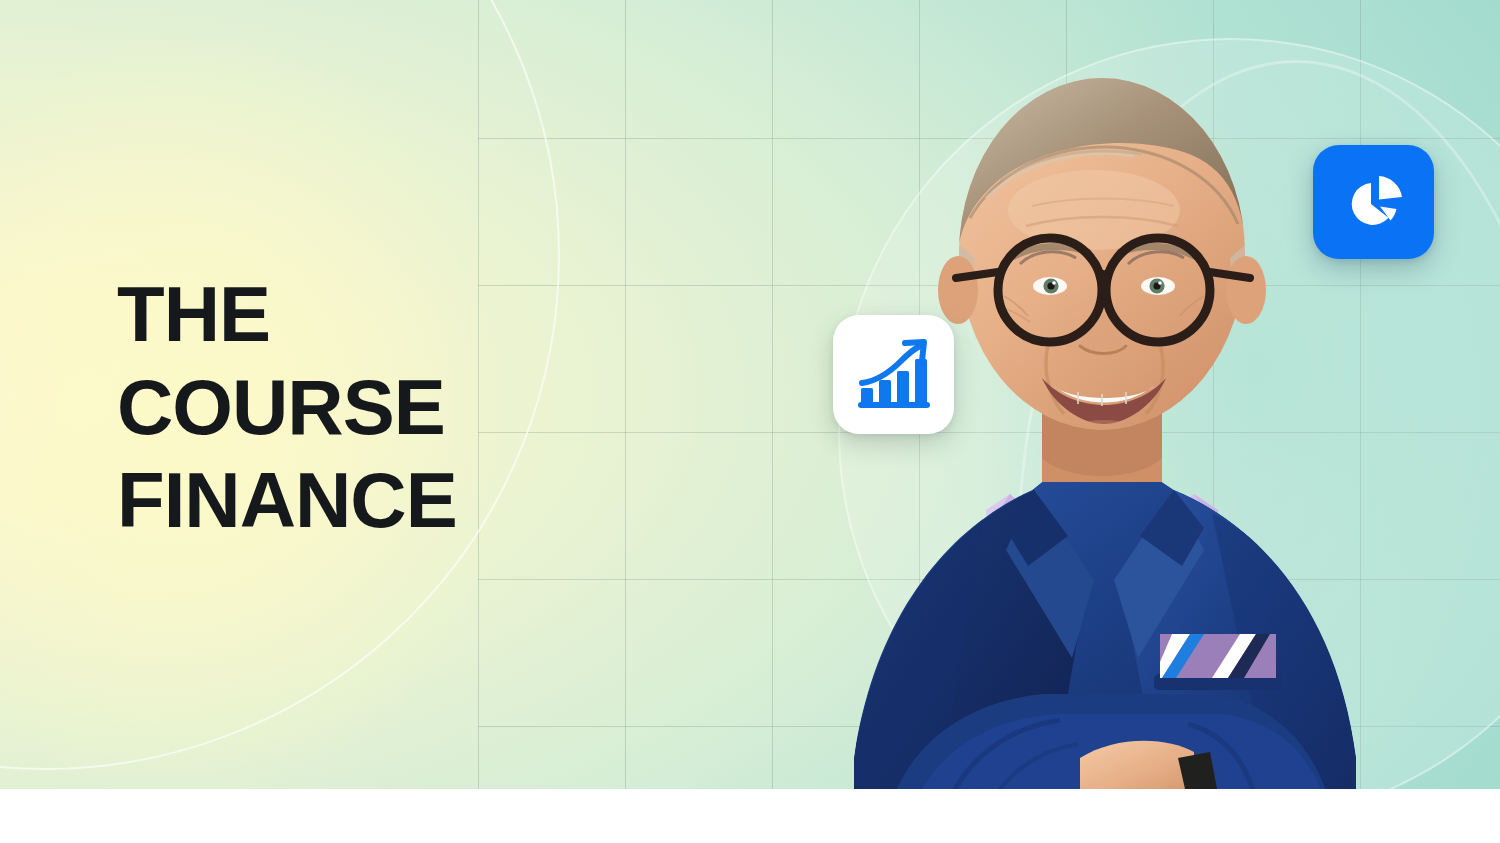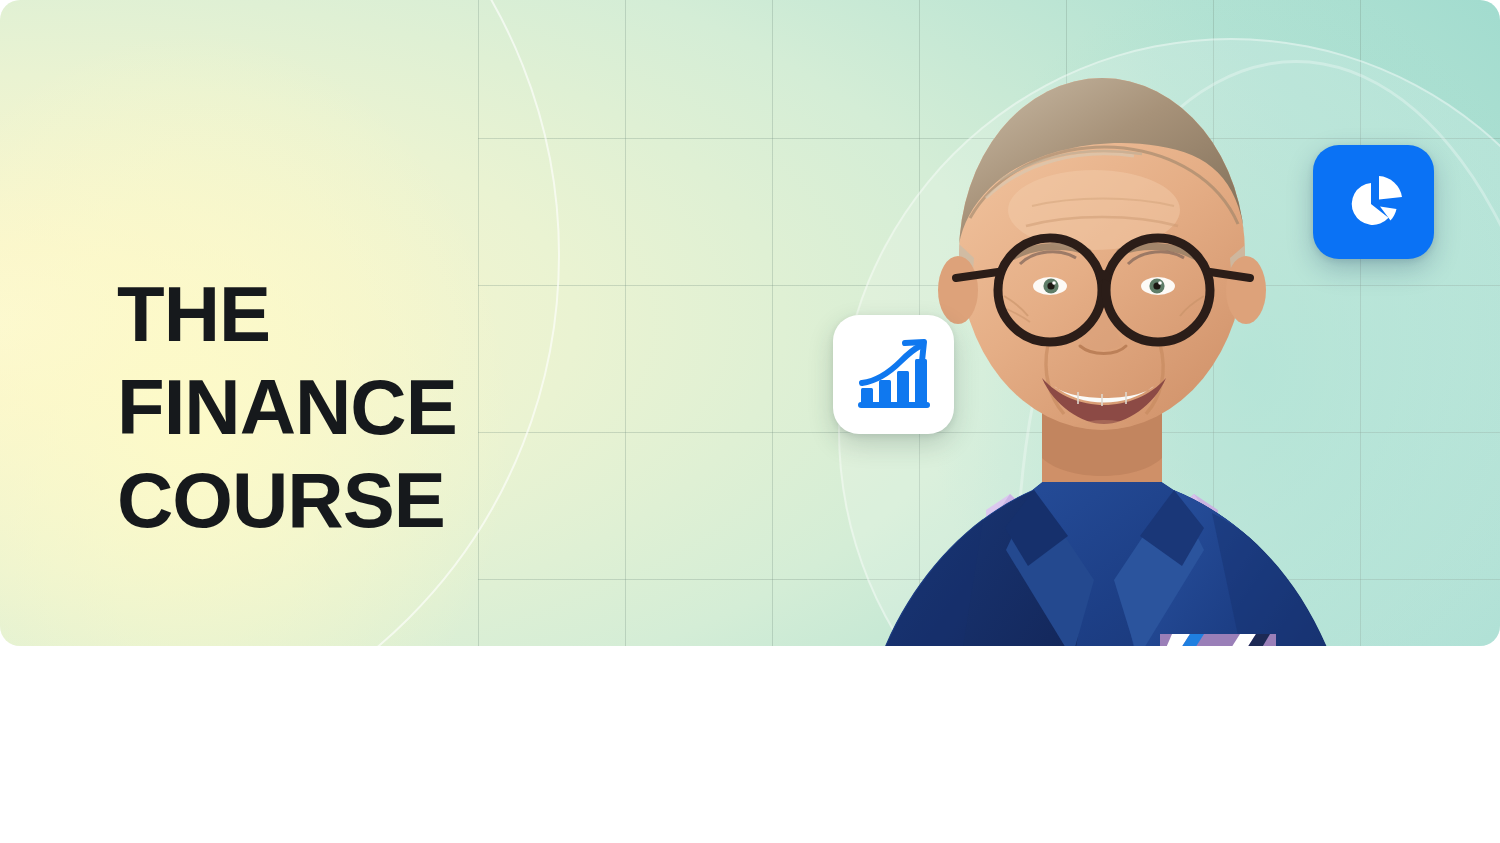--- a/index.html
+++ b/index.html
@@ -5,25 +5,24 @@
 <style>
   * { margin:0; padding:0; box-sizing:border-box; }
   html,body{
     width:1500px; height:843px; overflow:hidden;
     font-family:"Liberation Sans", sans-serif;
     background:#ffffff;
   }
 
   .banner{
     position:relative;
-    width:1500px; height:646px;
+    width:1500px; height:789px;
     overflow:hidden;
     background:
       radial-gradient(120% 120% at 0% 50%, #fcf8d2 0%, #faf6cd 10%, #eaf3d2 32%, #d4edd6 55%, #b3e2d3 78%, #9ad9cd 100%);
-    border-radius: 20px;
   }
 
   
   .glow-left{
     position:absolute; left:-260px; top:-120px;
     width:900px; height:1080px;
     background:radial-gradient(closest-side, rgba(253,250,200,.95), rgba(253,250,200,0) 72%);
     pointer-events:none;
   }
   .glow-right{
@@ -123,22 +122,22 @@
   <div class="glow-right"></div>
 
   <div class="grid"></div>
 
   <div class="circle-lg circle-a"></div>
   <div class="circle-lg circle-b"></div>
   <div class="circle-lg circle-c"></div>
 
   <h1 class="headline">
     <span class="ln">THE</span>
+    <span class="ln">COURSE</span>
     <span class="ln">FINANCE</span>
-    <span class="ln">COURSE</span>
   </h1>
 
   <div class="photo">
     <svg viewBox="0 0 720 785" xmlns="http://www.w3.org/2000/svg" aria-hidden="true">
       <defs>
         <linearGradient id="suitG" x1="0" y1="0" x2="1" y2="1">
           <stop offset="0%" stop-color="#2a54a3"></stop>
           <stop offset="42%" stop-color="#1d3f86"></stop>
           <stop offset="100%" stop-color="#13275a"></stop>
         </linearGradient>

